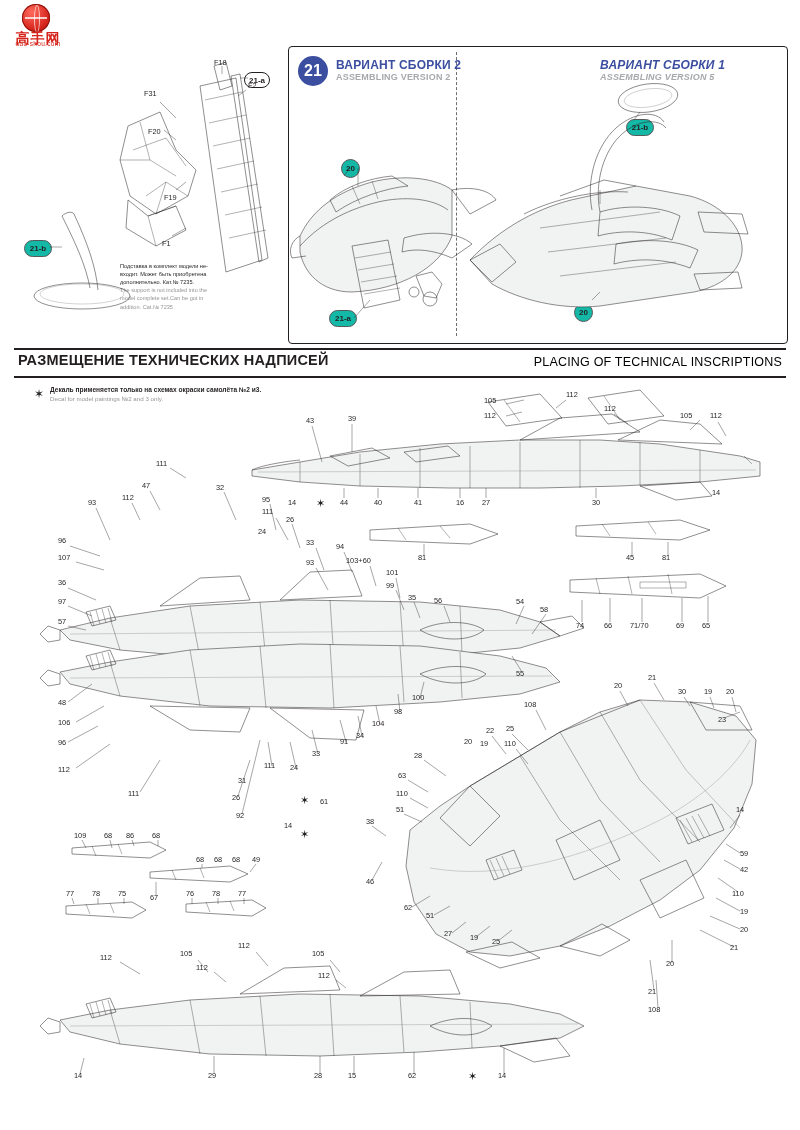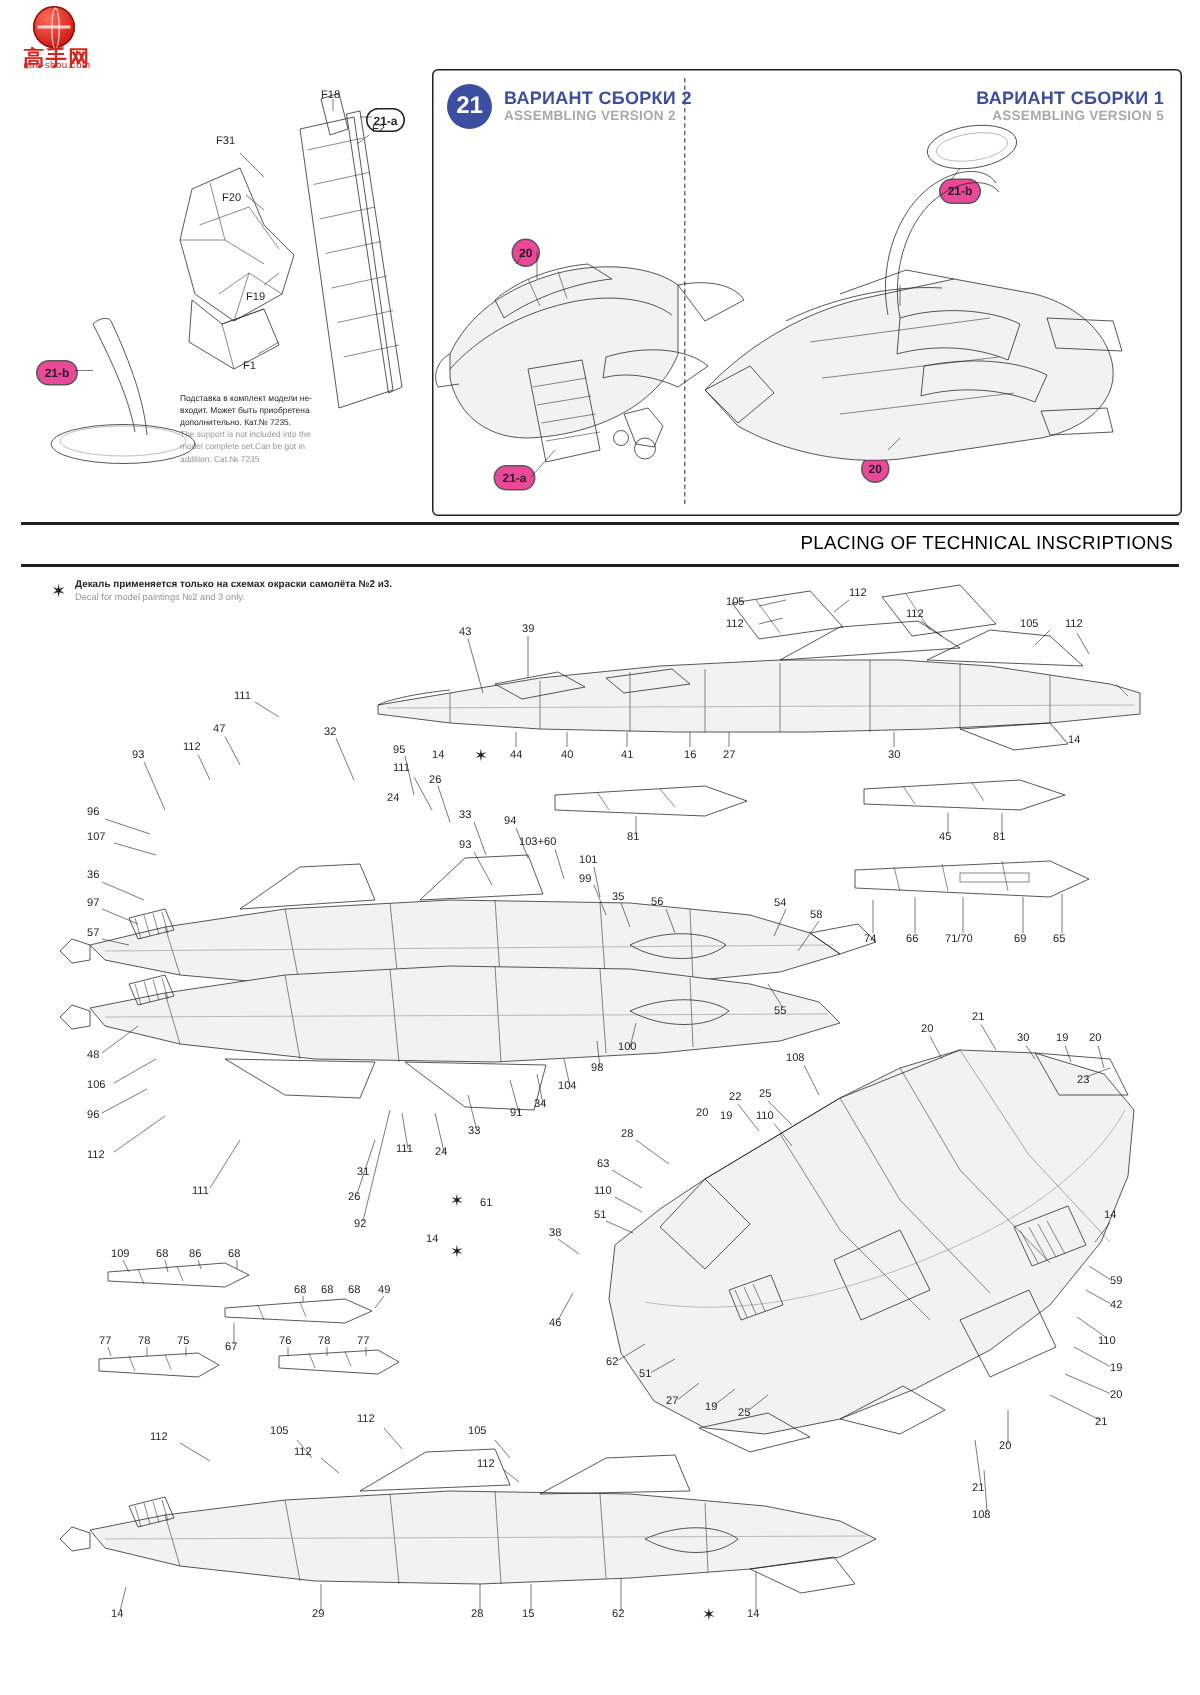--- a/index.html
+++ b/index.html
@@ -51,28 +51,28 @@
 
   .step-circle{
     position:absolute;left:298px;top:56px;width:30px;height:30px;border-radius:50%;
     background:#3b4ea0;color:#fff;font-size:16px;font-weight:bold;
     display:flex;align-items:center;justify-content:center;
   }
   .ver-box{position:absolute;height:30px;}
   .ver-ru{font-size:12px;font-weight:bold;color:#3b4ea0;letter-spacing:.2px;}
   .ver-en{font-size:9px;font-weight:bold;color:#a7a9ac;letter-spacing:.2px;margin-top:0;}
   .ver-left{left:336px;top:58px;}
-  .ver-right{left:600px;top:58px;text-align:right;width:176px;}
+  .ver-right{left:600px;top:58px;width:176px;font-style:italic;}
 
   .callout{
     position:absolute;border-radius:50%;background:#fff;border:1.2px solid #231f20;
     font-size:8px;font-weight:bold;color:#231f20;
     display:flex;align-items:center;justify-content:center;
   }
-  .callout.grey{background:#ec4899;border-color:#58595b;color:#231f20;}
+  .callout.grey{background:#14b8a6;border-color:#58595b;color:#231f20;}
   .callout.rnd{border-radius:9px;}
 
   .note{
     position:absolute;left:120px;top:262px;width:112px;font-size:5.6px;line-height:1.45;color:#231f20;
   }
   .note .en{color:#939598;}
 
   
   .main-rule{
     position:absolute;left:14px;top:348px;width:772px;height:0;border-top:2px solid #231f20;
@@ -142,20 +142,21 @@
     <div>Подставка в комплект модели не-</div>
     <div>входит. Может быть приобретена</div>
     <div>дополнительно. Кат.№ 7235.</div>
     <div class="en">The support is not included into the</div>
     <div class="en">model complete set.Can be got in</div>
     <div class="en">addition. Cat.№ 7235</div>
   </div>
 
   <div class="main-rule"></div>
   <div class="main-rule2"></div>
+  <div class="sec-title-ru">РАЗМЕЩЕНИЕ ТЕХНИЧЕСКИХ НАДПИСЕЙ</div>
   <div class="sec-title-en">PLACING OF TECHNICAL INSCRIPTIONS</div>
 
   <div class="legend">
     <span class="star">✶</span>
     <div class="l1">Декаль применяется только на схемах окраски самолёта №2 и3.</div>
     <div class="l2">Decal for model paintings №2 and 3 only.</div>
   </div>
 
   <svg class="art" viewBox="0 0 800 1130">
 

